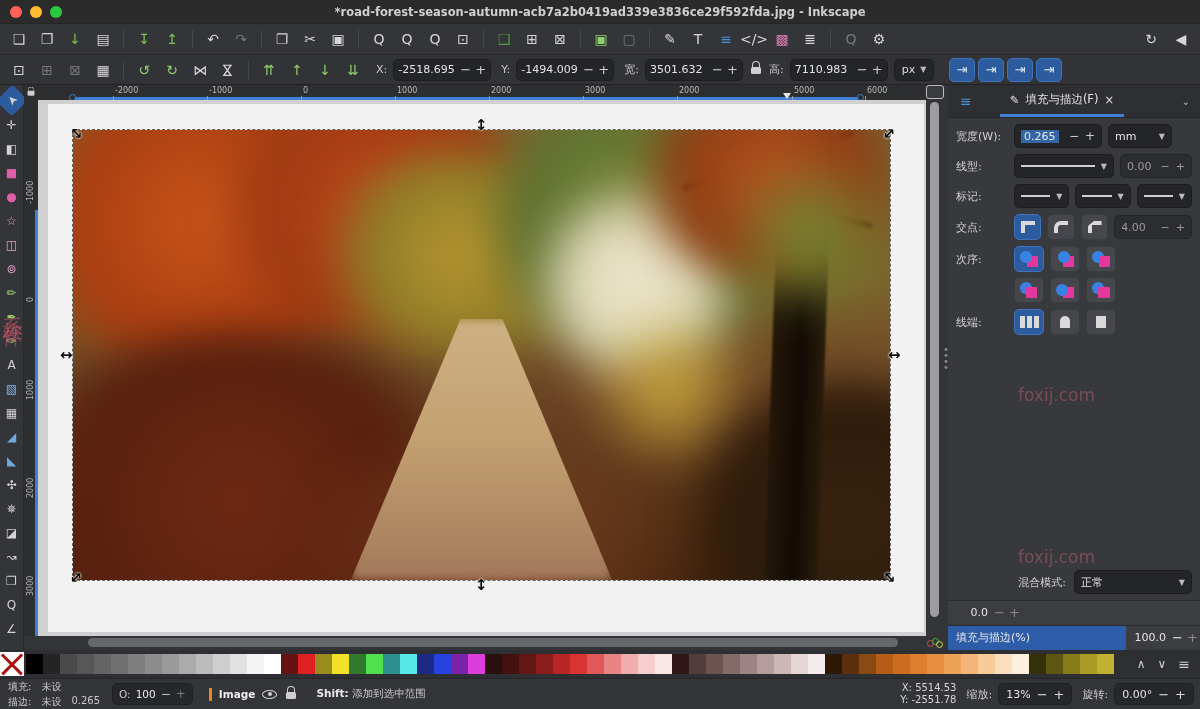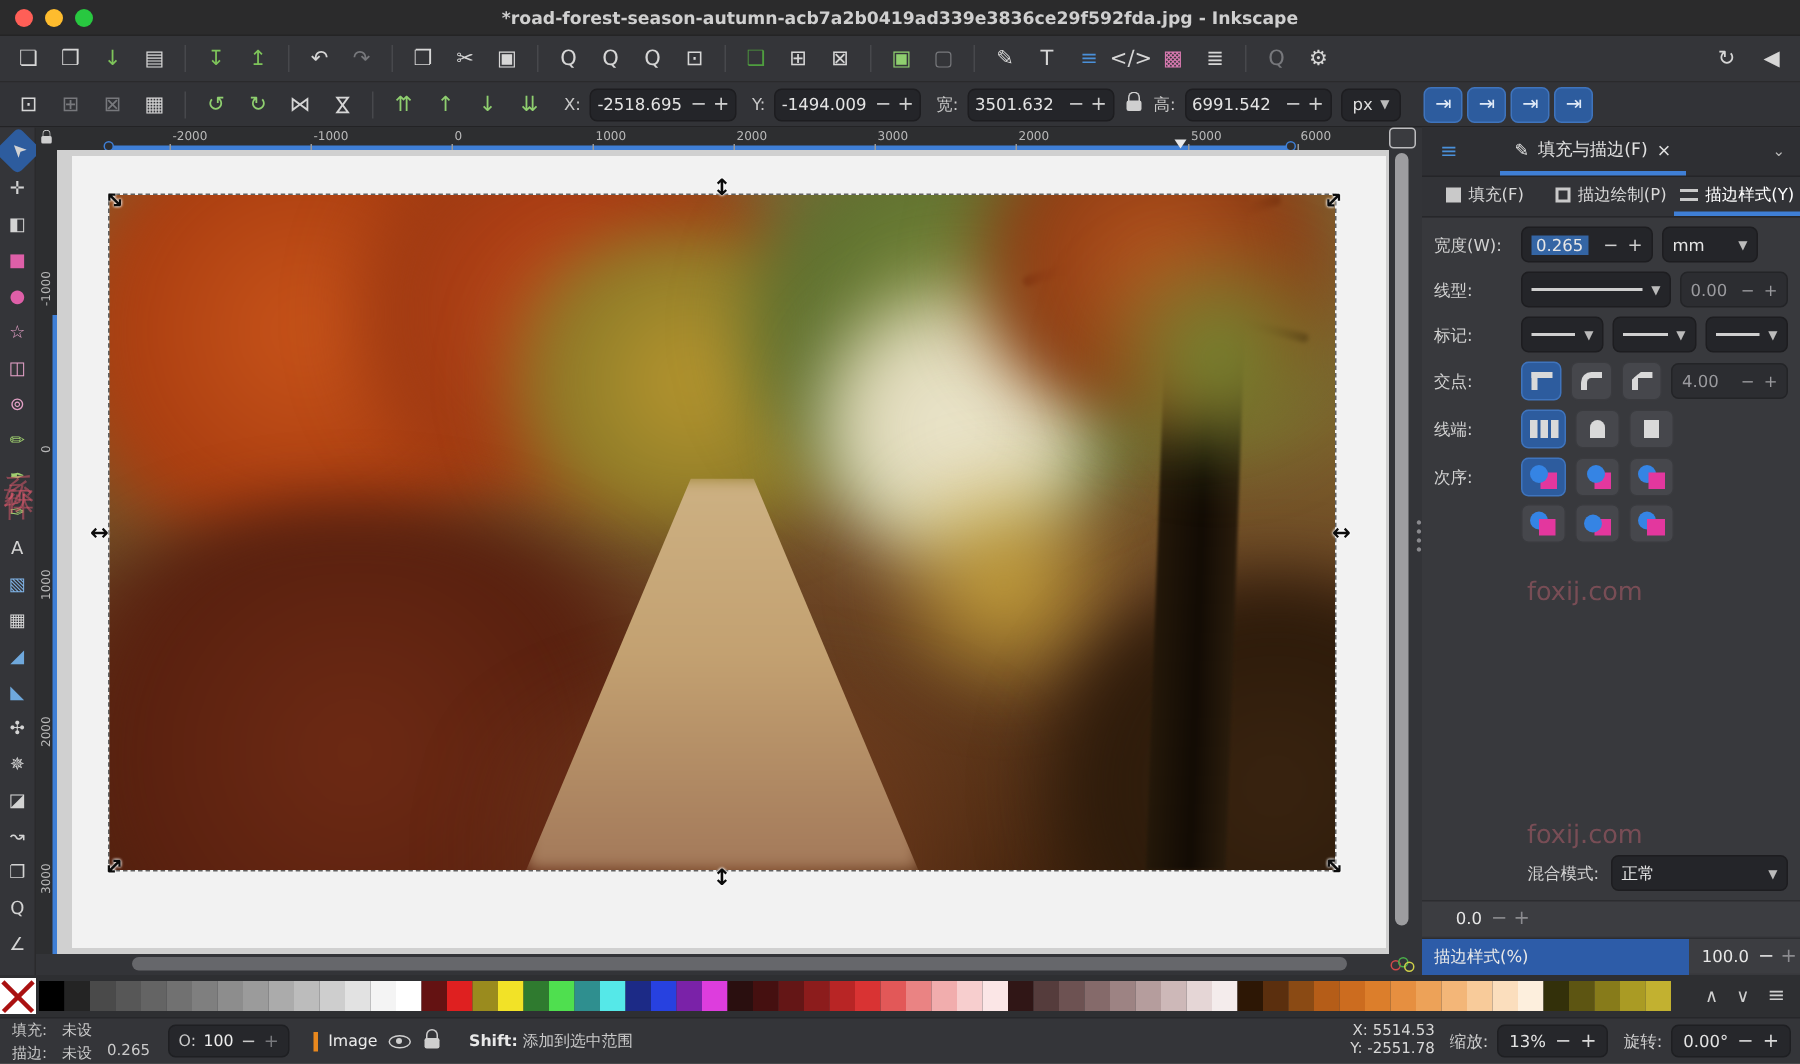--- a/index.html
+++ b/index.html
@@ -291,21 +291,21 @@
     </span>
     <span class="fldlab">宽:</span>
     <span class="spin">
       <span class="val">3501.632</span>
       <span class="mm">−</span>
         <span class="mm">+</span>
     </span>
     <span class="lockico"></span>
     <span class="fldlab" style="margin-left:0">高:</span>
     <span class="spin">
-      <span class="val">6991.542</span>
+      <span class="val">7110.983</span>
       <span class="mm">−</span>
         <span class="mm">+</span>
     </span>
     <span class="unitdd">
       <span>px</span>
         <span class="caret">▼</span>
     </span>
     <span id="tb2-toggles" style="display:flex;align-items:center;margin-left:10px;">
         <span class="bluetgl">⇥</span>
         <span class="bluetgl">⇥</span>
@@ -425,34 +425,20 @@
       <div class="dock-tabbar">
         <span class="dtb-icon">≡</span>
         <span class="dock-tab">
           <span>✎</span>
           <span>填充与描边(F)</span>
           <span>×</span>
         </span>
         <span class="chev">⌄</span>
       </div>
 
-      <div class="subtabs">
-        <span class="subtab">
-          <span class="fillsq"></span>
-          <span>填充(F)</span>
-        </span>
-        <span class="subtab">
-          <span class="strokesq"></span>
-          <span>描边绘制(P)</span>
-        </span>
-        <span class="subtab active">
-          <span class="dashsq"></span>
-          <span>描边样式(Y)</span>
-        </span>
-      </div>
 
       <div class="prow">
         <span class="plab">宽度(W):</span>
         <span class="pinput" style="width:88px">
           <span class="v hl">0.265</span>
           <span class="mini" style="margin-left:auto">−</span>
             <span class="mini">+</span>
         </span>
         <span class="pinput" style="width:64px">
           <span class="v">mm</span>
@@ -498,37 +484,20 @@
             <span class="joinico round"></span>
           </span>
         <span class="pbtn">
             <span class="joinico bevel"></span>
           </span>
         <span class="dspin" style="width:84px">
           <span class="v">4.00</span>
           <span class="v" style="margin-left:auto">−</span>
             <span class="v">+</span>
         </span>
-      </div>
-
-      <div class="prow">
-        <span class="plab">线端:</span>
-        <span class="pbtn active">
-            <span style="display:flex;gap:2px">
-              <span class="capico"></span>
-              <span class="capico"></span>
-              <span class="capico"></span>
-            </span>
-          </span>
-        <span class="pbtn">
-            <span class="capico round" style="width:10px"></span>
-          </span>
-        <span class="pbtn">
-            <span class="capico" style="width:10px"></span>
-          </span>
       </div>
 
       <div class="prow" style="align-items:flex-start">
         <span class="plab" style="margin-top:6px">次序:</span>
         <span style="display:flex;flex-direction:column;gap:5px">
           <span style="display:flex;gap:6px">
             <span class="pbtn active">
                 <span class="orderico">
                   <span class="sq"></span>
                   <span class="ci"></span>
@@ -563,20 +532,37 @@
             <span class="pbtn">
                 <span class="orderico v6">
                   <span class="sq"></span>
                   <span class="ci"></span>
                 </span>
               </span>
           </span>
         </span>
       </div>
 
+      <div class="prow">
+        <span class="plab">线端:</span>
+        <span class="pbtn active">
+            <span style="display:flex;gap:2px">
+              <span class="capico"></span>
+              <span class="capico"></span>
+              <span class="capico"></span>
+            </span>
+          </span>
+        <span class="pbtn">
+            <span class="capico round" style="width:10px"></span>
+          </span>
+        <span class="pbtn">
+            <span class="capico" style="width:10px"></span>
+          </span>
+      </div>
+
       <div class="wm-dock" style="left:70px;top:300px">foxij.com</div>
       <div class="wm-dock" style="left:70px;top:462px">foxij.com</div>
 
       <div style="margin-top:auto"></div>
       <div class="blendrow">
         <span style="color:#d2d2d2;font-size:11px">混合模式:</span>
         <span class="pinput" style="width:118px">
           <span class="v">正常</span>
           <span class="caret" style="margin-left:auto">▼</span>
         </span>
@@ -584,21 +570,21 @@
 
       <div class="sliderrow">
         <span class="v">0.0</span>
         <span class="pm">−</span>
           <span class="pm">+</span>
       </div>
 
       <div class="sliderrow">
         <span class="slidertrack">
           <span class="fill" style="width:100%"></span>
-          <span class="lab">描边样式(%)</span>
+          <span class="lab">填充与描边(%)</span>
         </span>
         <span class="v">100.0</span>
         <span class="pm" style="color:#e0e0e0">−</span>
           <span class="pm">+</span>
       </div>
     </div>
   </div>
 
   <div class="palette">
     <span class="none-swatch"></span>
@@ -685,21 +671,21 @@
       <span>0.265</span>
     </div>
     <span class="ochip">
       <span>O:</span>
       <span style="color:#ececec">100</span>
       <span style="font-size:12px">−</span>
       <span style="font-size:12px;color:#77787c">+</span>
     </span>
     <span class="layerchip">
       <span class="layerbar"></span>
-      <span style="color:#ececec;font-weight:normal">Image</span>
+      <span style="color:#ececec;font-weight:bold">Image</span>
       <span class="eye"></span>
       <span class="lockico" style="margin:0 2px"></span>
     </span>
     <span class="hint">
       <b>Shift:</b><span> 添加到选中范围</span>
     </span>
     <span class="xy-block">
       <span>X:</span> <span>5514.53</span><br>
       <span>Y:</span> <span>-2551.78</span>
     </span>

